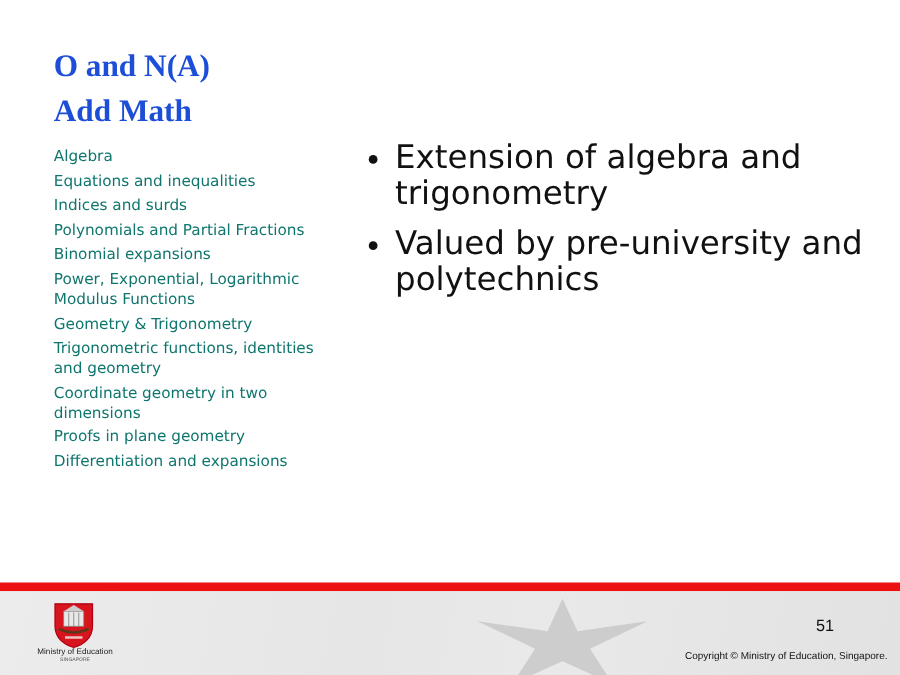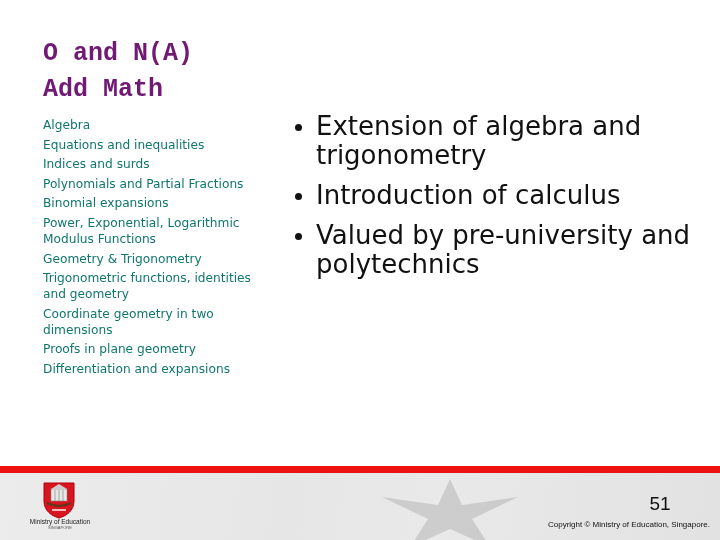--- a/index.html
+++ b/index.html
@@ -12,22 +12,22 @@
       position: relative;
       overflow: hidden;
       background: #ffffff;
       font-family: "DejaVu Sans", sans-serif;
     }
     .slide-title {
       position: absolute;
       left: 43px;
       top: 36px;
       margin: 0;
-      color: #701a75;
-      font-family: Liberation Mono, monospace;
+      color: #1d4ed8;
+      font-family: Liberation Serif, serif;
       font-weight: bold;
       font-size: 25px;
       line-height: 36px;
     }
     .slide-title span {
       display: block;
     }
     .topic-list {
       position: absolute;
       left: 43px;
@@ -128,21 +128,21 @@
       line-height: 5px;
       color: #555555;
     }
     .page-number {
       position: absolute;
       left: 640px;
       top: 493px;
       width: 40px;
       text-align: center;
       font-family: "Liberation Sans", sans-serif;
-      font-size: 19px;
+      font-size: 13px;
       color: #111111;
     }
     .copyright {
       position: absolute;
       left: 548px;
       top: 520px;
       width: 170px;
       text-align: left;
       font-family: "Liberation Sans", sans-serif;
       font-size: 8px;
@@ -169,24 +169,20 @@
   <li style="width:232px;">Trigonometric functions, identities and geometry</li>
   <li style="width:190px;">Coordinate geometry in two dimensions</li>
   <li>Proofs in plane geometry</li>
   <li>Differentiation and expansions</li>
 </ul>
 
 <ul class="bullets">
   <li style="width:360px;">
     <span class="bullet-dot"></span>
     <span>Extension of algebra and trigonometry</span>
-  </li>
-  <li>
-    <span class="bullet-dot"></span>
-    <span>Introduction of calculus</span>
   </li>
   <li style="width:380px;">
     <span class="bullet-dot"></span>
     <span>Valued by pre-university and polytechnics</span>
   </li>
 </ul>
 
 <div class="footer">
   <div class="footer-bar"></div>
   <div class="footer-bg">

